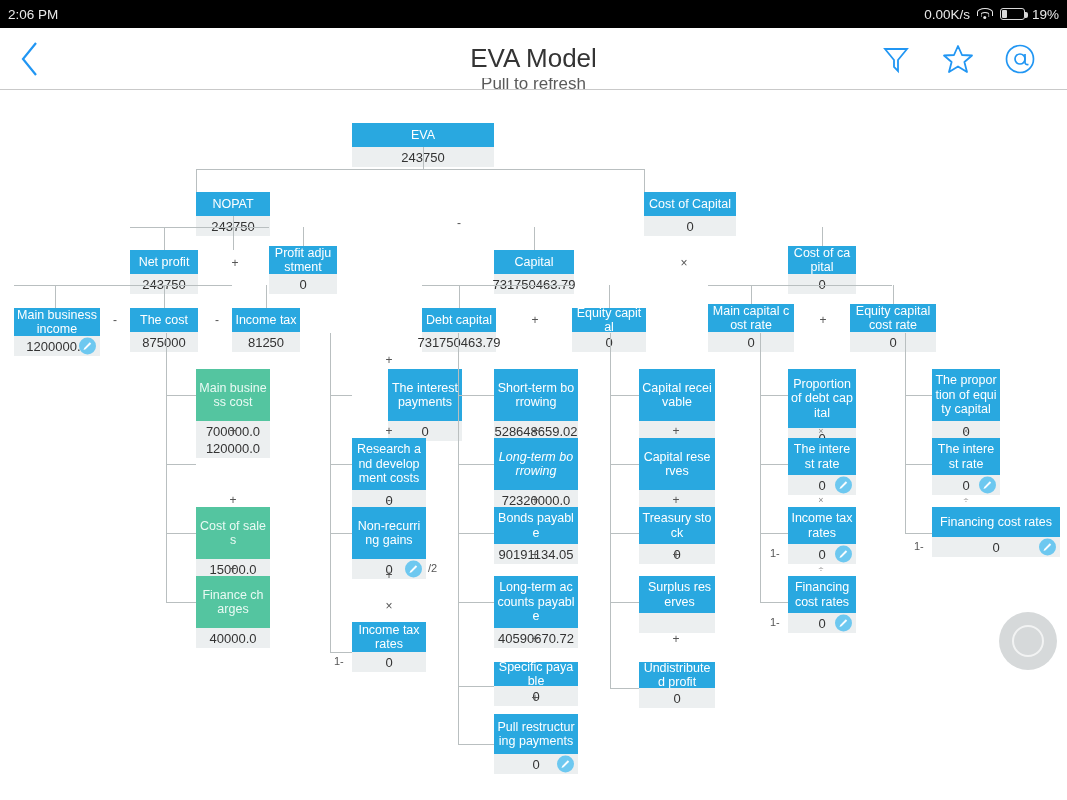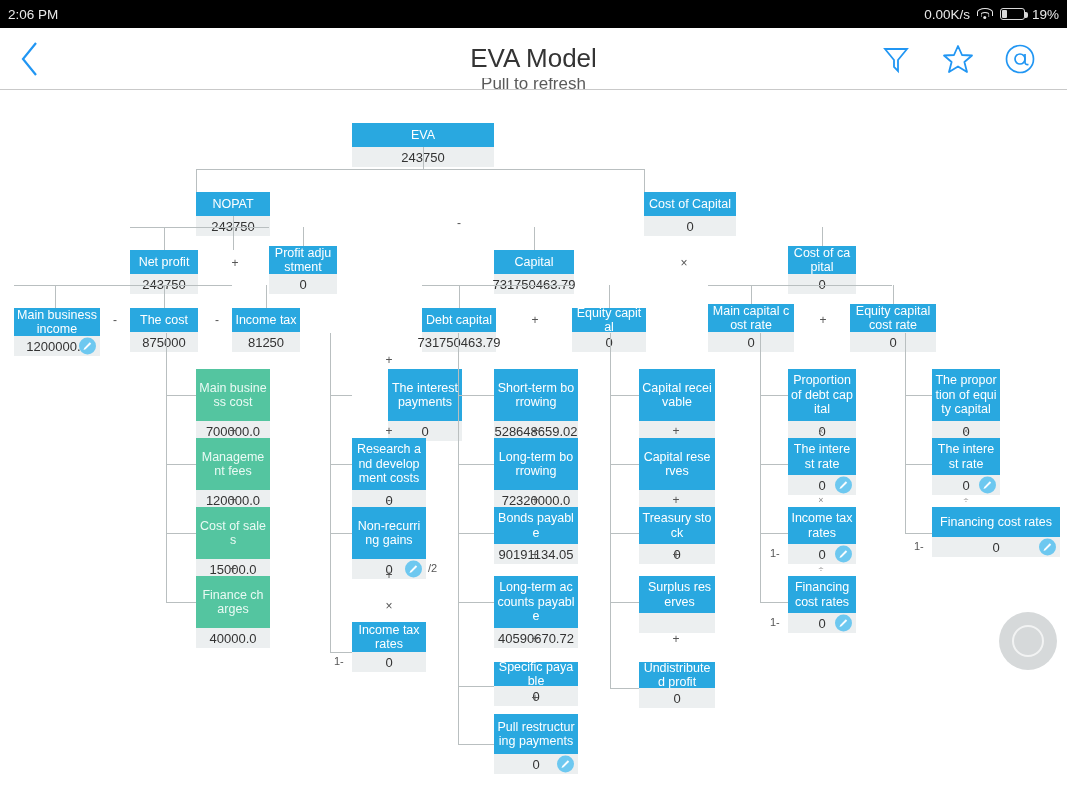--- a/index.html
+++ b/index.html
@@ -211,21 +211,20 @@
     </div>
     <div class="node" style="left: 850px; top: 213px; width: 86px;">
       <div class="hd" style="height: 28px;">Equity capital cost rate</div>
       <div class="vl">0</div>
     </div>
     <div class="node green" style="left: 196px; top: 278px; width: 74px;">
       <div class="hd" style="height: 52px;">Main business cost</div>
       <div class="vl">700000.0</div>
     </div>
     <div class="node green" style="left: 196px; top: 347px; width: 74px;">
-      <div class="hd" style="height: 52px;">Management fees</div>
       <div class="vl">120000.0</div>
     </div>
     <div class="node green" style="left: 196px; top: 416px; width: 74px;">
       <div class="hd" style="height: 52px;">Cost of sales</div>
       <div class="vl">15000.0</div>
     </div>
     <div class="node green" style="left: 196px; top: 485px; width: 74px;">
       <div class="hd" style="height: 52px;">Finance charges</div>
       <div class="vl">40000.0</div>
     </div>
@@ -249,21 +248,21 @@
     <span class="sfx" style="left: 334px; top: 564px;">1-</span>
     <div class="node" style="left: 352px; top: 531px; width: 74px;">
       <div class="hd" style="height: 30px;">Income tax rates</div>
       <div class="vl">0</div>
     </div>
     <div class="node" style="left: 494px; top: 278px; width: 84px;">
       <div class="hd" style="height: 52px;">Short-term borrowing</div>
       <div class="vl">528648659.02</div>
     </div>
     <div class="node" style="left: 494px; top: 347px; width: 84px;">
-      <div class="hd" style="height: 52px;">Long-term borrowing</div>
+      <div class="hd" style="height: 52px; font-style: italic;">Long-term borrowing</div>
       <div class="vl">72320000.0</div>
     </div>
     <div class="node" style="left: 494px; top: 416px; width: 84px;">
       <div class="hd" style="height: 37px;">Bonds payable</div>
       <div class="vl">90191134.05</div>
     </div>
     <div class="node" style="left: 494px; top: 485px; width: 84px;">
       <div class="hd" style="height: 52px;">Long-term accounts payable</div>
       <div class="vl">40590670.72</div>
     </div>
@@ -293,21 +292,21 @@
     </div>
     <div class="node" style="left: 639px; top: 485px; width: 76px;">
       <div class="hd" style="height: 37px; padding-left: 8px;">Surplus reserves</div>
       <div class="vl empty"></div>
     </div>
     <div class="node" style="left: 639px; top: 571px; width: 76px;">
       <div class="hd" style="height: 26px;">Undistributed profit</div>
       <div class="vl">0</div>
     </div>
     <div class="node" style="left: 788px; top: 278px; width: 68px;">
-      <div class="hd" style="height: 52px;">Proportion of debt capital</div>
+      <div class="hd" style="height: 59px;">Proportion of debt capital</div>
       <div class="vl">0</div>
     </div>
     <div class="node" style="left: 788px; top: 347px; width: 68px;">
       <div class="hd" style="height: 37px;">The interest rate</div>
       <div class="vl">0<span class="pencil">
           <svg width="11" height="11" viewBox="0 0 11 11">
             <path d="M1.5 9.5 L2.2 7.4 L7.8 1.8 L9.2 3.2 L3.6 8.8 Z" fill="#ffffff" opacity=".95"></path>
           </svg>
         </span></div>
     </div>

